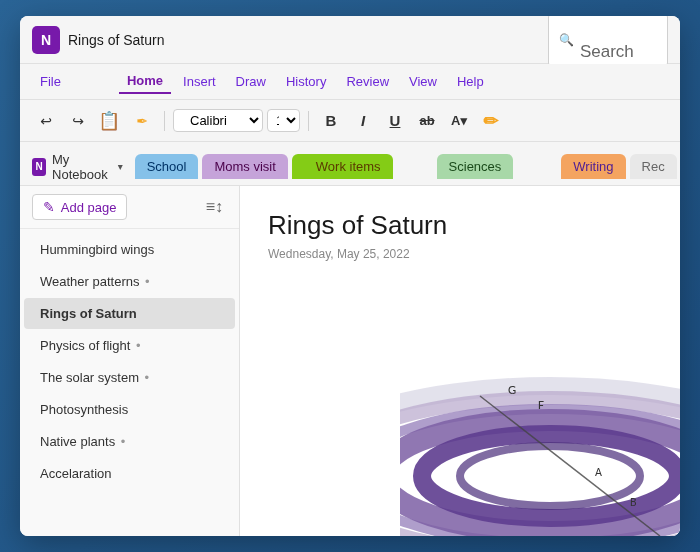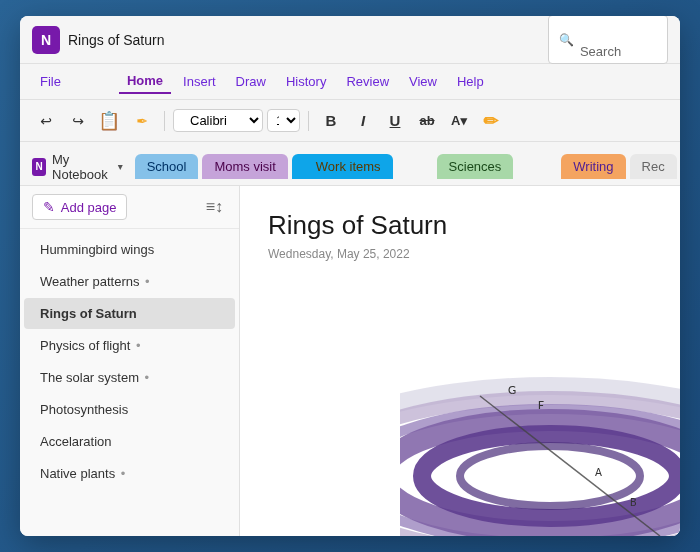--- a/index.html
+++ b/index.html
@@ -61,21 +61,21 @@
       border-radius: 4px;
       padding: 4px 10px;
       gap: 6px;
       min-width: 120px;
     }
     .search-icon-svg {
       color: #666;
       font-size: 12px;
     }
     .search-label {
-      font-size: 13px;
+      font-size: 17px;
       color: #666;
       margin-top: 24px;
     }
     
     .menu-bar {
       display: flex;
       align-items: center;
       padding: 0 12px;
       height: 36px;
       background: #f5f5f5;
@@ -200,21 +200,21 @@
       border-radius: 6px 6px 0 0;
       font-size: 13px;
       cursor: pointer;
       white-space: nowrap;
       font-weight: 500;
       border: none;
       background: transparent;
     }
     .tab-moms { background: #C5A3D9; color: #4a004a; }
     .tab-school { background: #85C1E9; color: #003366; }
-    .tab-work { background: #0ea5e9; color: #5a3a00; padding-left: 24px; }
+    .tab-work { background: #84cc16; color: #5a3a00; padding-left: 24px; }
     .tab-sciences { background: #A8D8A8; color: #1a4a1a; margin-left: 40px; }
     .tab-writing { background: #F4A460; color: #4c1d95; margin-left: 44px; }
     .tab-more { background: #e8e8e8; color: #666; }
     
     .main-content {
       display: flex;
       flex: 1;
       overflow: hidden;
     }
     
@@ -393,24 +393,24 @@
         <div class="page-item">
           <span>Physics of flight</span><span class="dot"> •</span>
         </div>
         <div class="page-item">
           <span>The solar system</span><span class="dot"> •</span>
         </div>
         <div class="page-item">
           <span>Photosynthesis</span>
         </div>
         <div class="page-item">
+          <span>Native plants</span><span class="dot"> •</span>
+        </div>
+        <div class="page-item">
           <span>Accelaration</span>
-        </div>
-        <div class="page-item">
-          <span>Native plants</span><span class="dot"> •</span>
         </div>
       </div>
     </div>
 
     <div class="note-content">
       <div class="note-title">Rings of Saturn</div>
       <div class="note-date">Wednesday, May 25, 2022</div>
 
       <div class="saturn-diagram">
         <svg width="300" height="280" viewBox="0 0 300 280" xmlns="http://www.w3.org/2000/svg">

